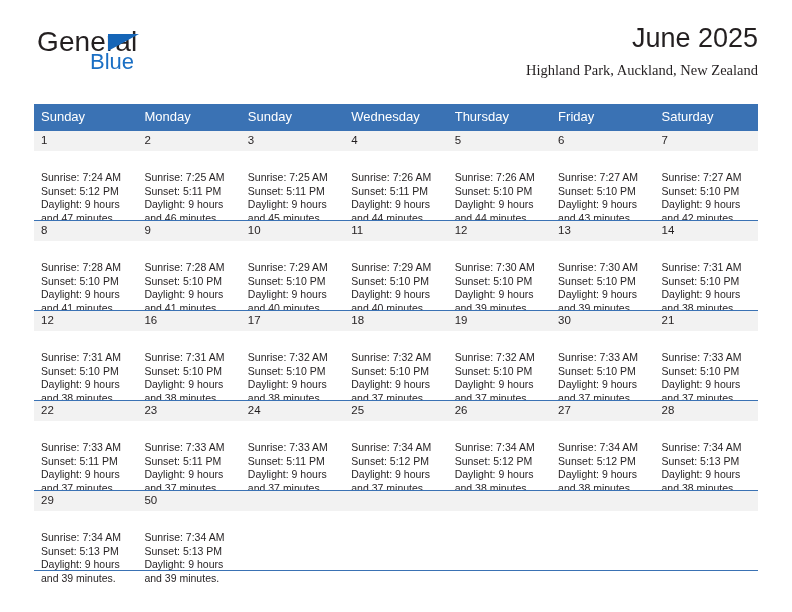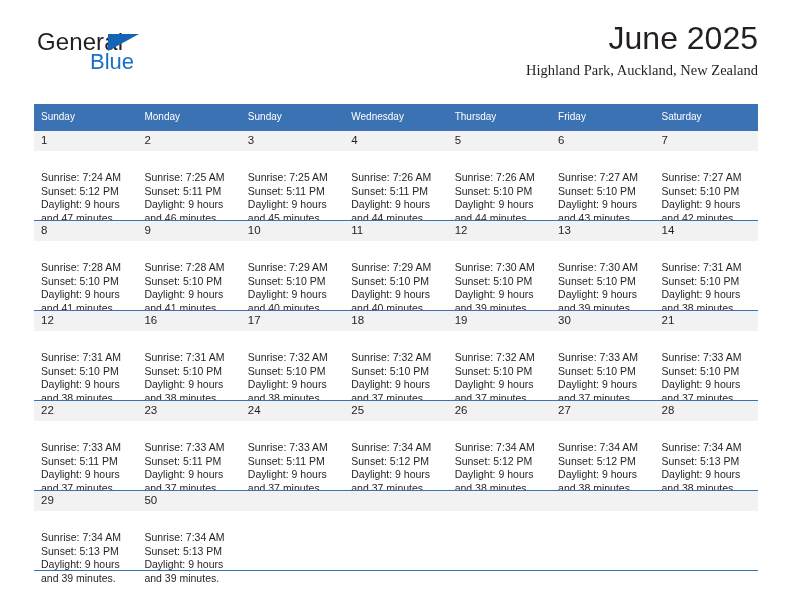--- a/index.html
+++ b/index.html
@@ -32,21 +32,21 @@
     position: absolute;
     left: 3px;
     top: 30px;
     width: 200px;
     height: 46px;
   }
   .logo-general {
     position: absolute;
     left: 0;
     top: 0;
-    font-size: 24px;
+    font-size: 28px;
     letter-spacing: 0.1px;
     color: #231f20;
     line-height: 24px;
   }
   .logo-tri {
     position: absolute;
     left: 71px;
     top: 4px;
     width: 0;
     height: 0;
@@ -61,21 +61,21 @@
     color: #1a6fc4;
     line-height: 24px;
   }
   .title-block {
     position: absolute;
     right: 0;
     top: 22px;
     text-align: right;
   }
   .cal-title {
-    font-size: 32px;
+    font-size: 27px;
     font-weight: normal;
     color: #231f20;
     line-height: 32px;
     white-space: nowrap;
   }
   .cal-subtitle {
     font-size: 14.5px;
     color: #231f20;
     line-height: 20px;
     margin-top: 6px;
@@ -88,21 +88,21 @@
     position: absolute;
     left: 34px;
     top: 104px;
     width: 724px;
     border-collapse: collapse;
     table-layout: fixed;
   }
   .calendar th {
     background: #3a72b4;
     color: #ffffff;
-    font-size: 10px;
+    font-size: 13px;
     font-weight: normal;
     text-align: left;
     padding: 6px 0 6px 7px;
     line-height: 14px;
   }
   .calendar td {
     vertical-align: top;
     padding: 0;
     width: 103.4px;
   }

